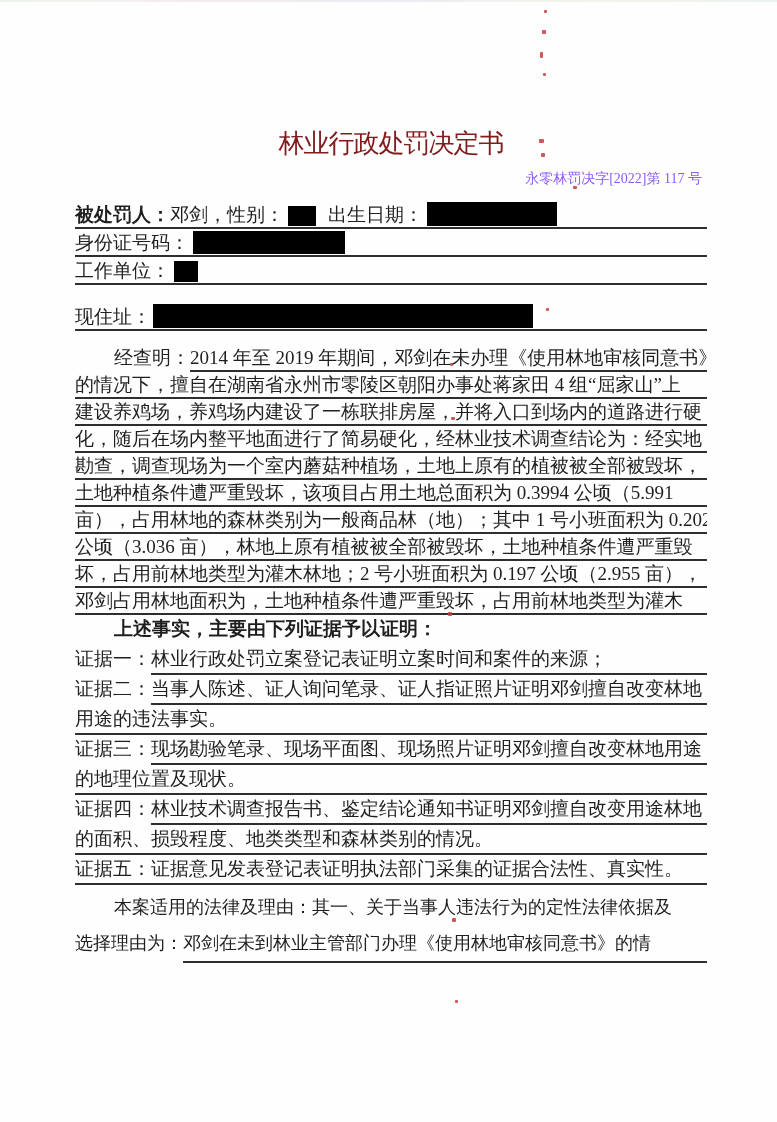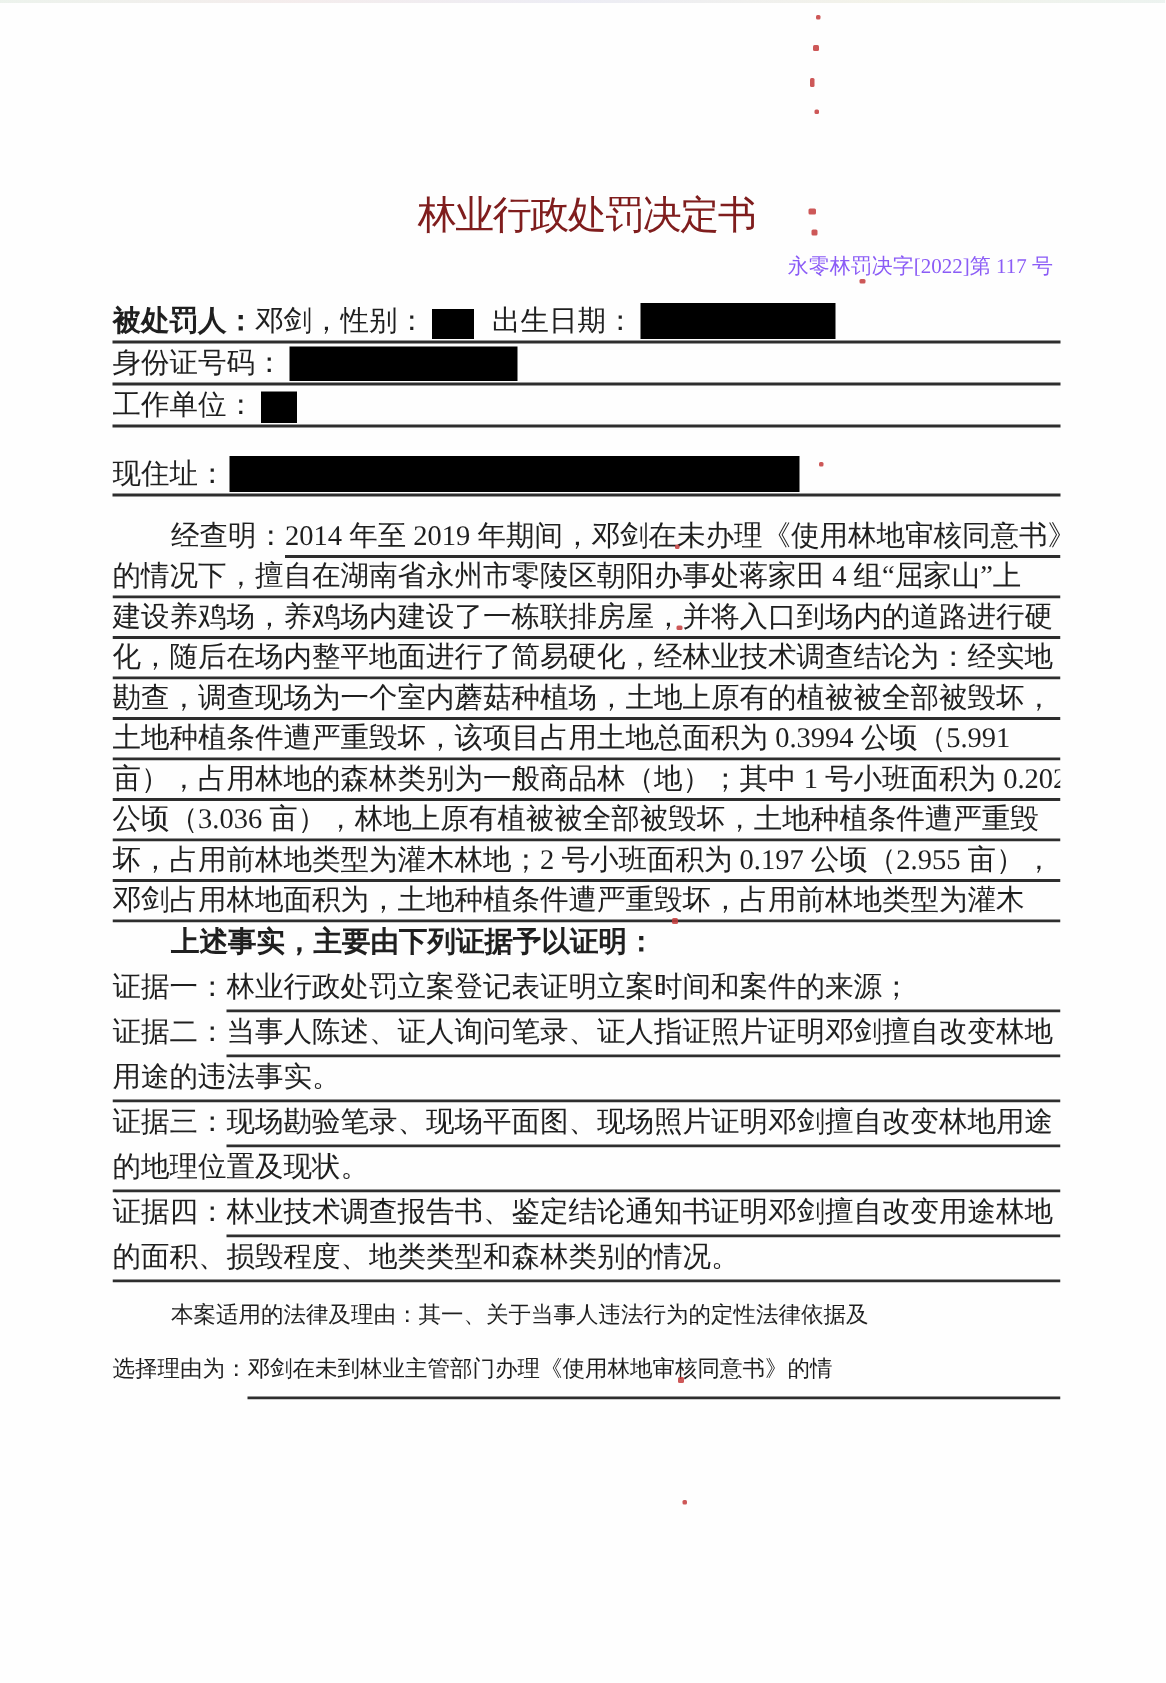--- a/index.html
+++ b/index.html
@@ -69,21 +69,21 @@
   }
   .tline .lead{font-weight:normal;flex:0 0 auto;}
   .indent{padding-left:39px;}
   .intro-line{
     height:30px;line-height:28px;font-size:19px;
     font-weight:bold;padding-left:39px;
     white-space:nowrap;overflow:hidden;
   }
   .ev .tline{height:30px;line-height:27px;}
   .legal{margin-top:6px;}
-  .legal .tline{height:36px;line-height:33px;font-size:15px;}
+  .legal .tline{height:36px;line-height:33px;font-size:18px;}
   .artifact{position:absolute;border-radius:1px;opacity:.85;}
 </style>
 </head>
 <body>
 
 <div class="page">
   <div class="scan-edge"></div>
 
   <div class="content">
 
@@ -168,20 +168,23 @@
       </div>
       <div class="tline">
         <span class="u">的地理位置及现状。</span>
       </div>
       <div class="tline">
         <span>证据四：</span>
           <span class="u">林业技术调查报告书、鉴定结论通知书证明邓剑擅自改变用途林地</span>
       </div>
       <div class="tline">
         <span class="u">的面积、损毁程度、地类类型和森林类别的情况。</span>
+      </div>
+      <div class="tline">
+        <span class="u">证据五：证据意见发表登记表证明执法部门采集的证据合法性、真实性。</span>
       </div>
     </div>
 
     <div class="legal">
       <div class="tline">
         <span class="lead indent">本案适用的法律及理由：</span>
           <span>其一、关于当事人违法行为的定性法律依据及</span>
       </div>
       <div class="tline">
         <span class="lead">选择理由为：</span>

